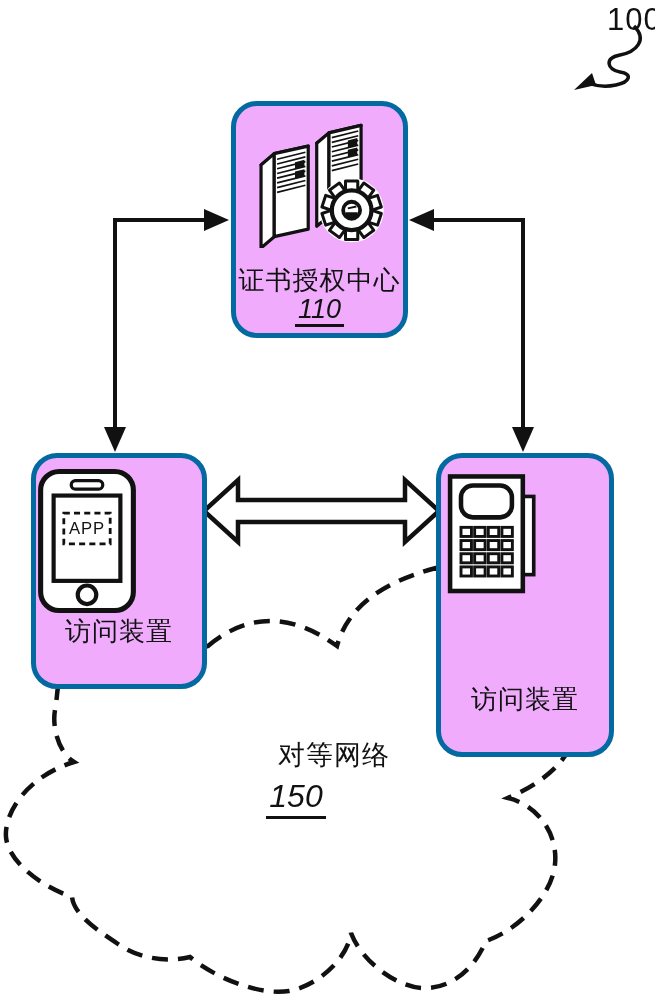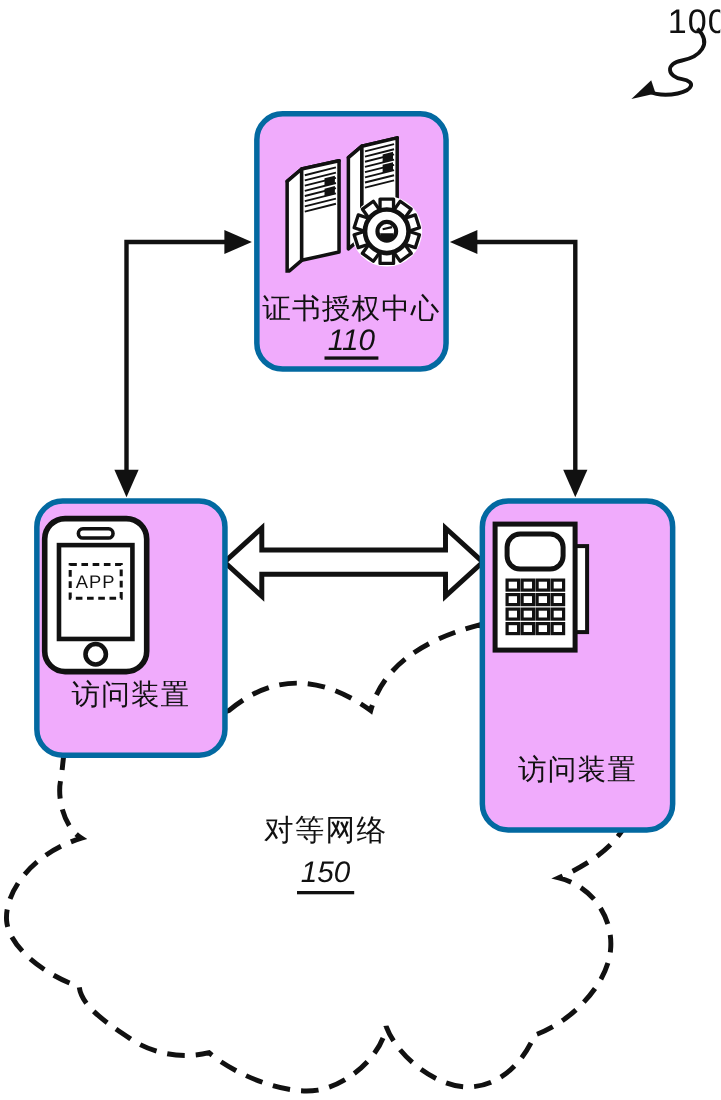--- a/index.html
+++ b/index.html
@@ -22,26 +22,26 @@
   }
   .box-number {
     position:absolute; left:0; right:0; bottom:6px; text-align:center;
     font-size:27px; line-height:1.05;
   }
   .underlined { display:inline-block; border-bottom:3px solid #111; padding:0 3px 1px 3px;font-style:italic; }
   .ref-number {
     position:absolute; left:607px; top:2px; font-size:31px; letter-spacing:1px; z-index:3;
   }
   .cloud-label {
-    position:absolute; left:240px; top:737px; width:150px; text-align:left;
+    position:absolute; left:240px; top:737px; width:150px; text-align:right;
     font-size:27px; letter-spacing:1px; z-index:1;
   }
   .cloud-number {
     position:absolute; left:236px; top:778px; width:120px; text-align:center;
-    font-size:27px; z-index:1;
+    font-size:32px; z-index:1;
   }
   svg { display:block; }
   svg text { font-family:"Liberation Sans", sans-serif; fill:#111; }
 </style>
 </head>
 <body>
 
 <div class="stage">
 
   <svg class="layer" width="655" height="1000" viewBox="0 0 655 1000">

